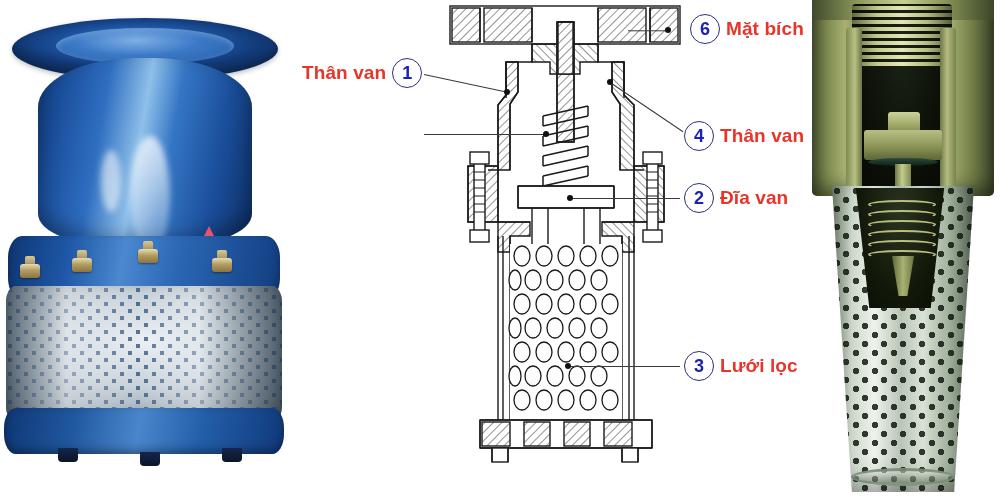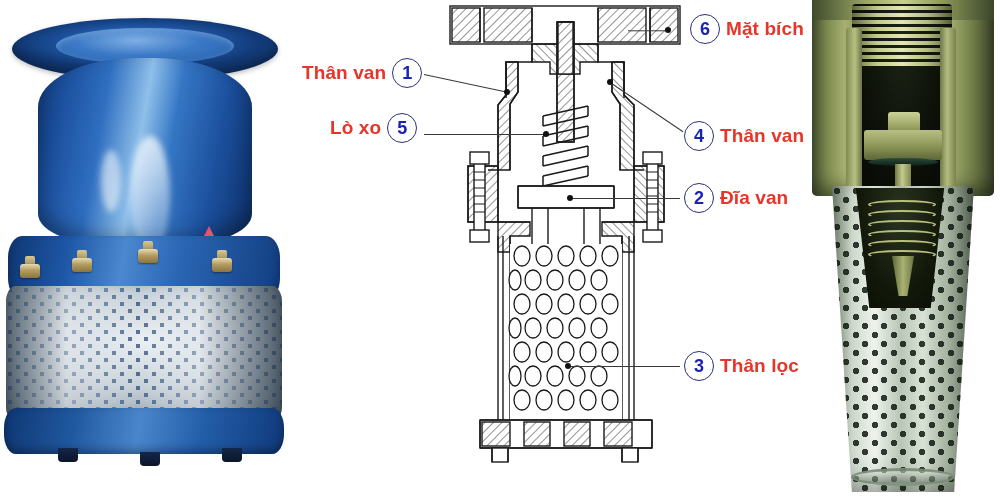--- a/index.html
+++ b/index.html
@@ -439,43 +439,39 @@
   <div class="leader-dot" style="left:567px; top:195px;"></div>
 
   <div class="leader" style="left:568px; top:366px; width:112px;"></div>
   <div class="leader-dot" style="left:565px; top:363px;"></div>
 
   <div class="callout" style="left:302px; top:58px;">
     <span class="cal-text">Thân van</span>
     <span class="cal-circle">1</span>
   </div>
 
-  <div class="callout" style="left:330px; top:113px;">
-    <span class="cal-text">Lò xo</span>
-    <span class="cal-circle">5</span>
-  </div>
 
   <div class="callout" style="left:690px; top:14px;">
     <span class="cal-circle">6</span>
     <span class="cal-text">Mặt bích</span>
   </div>
 
   <div class="callout" style="left:684px; top:121px;">
     <span class="cal-circle">4</span>
     <span class="cal-text">Thân van</span>
   </div>
 
   <div class="callout" style="left:684px; top:183px;">
     <span class="cal-circle">2</span>
     <span class="cal-text">Đĩa van</span>
   </div>
 
   <div class="callout" style="left:684px; top:351px;">
     <span class="cal-circle">3</span>
-    <span class="cal-text">Thân lọc</span>
+    <span class="cal-text">Lưới lọc</span>
   </div>
 
   <div class="photo-right">
     <div class="pr-hex"></div>
     <div class="pr-hex-top"></div>
     <div class="pr-bore"></div>
     <div class="pr-threads">
       <div class="t" style="top:2px"></div>
         <div class="t" style="top:9px"></div>
       <div class="t" style="top:16px"></div>

